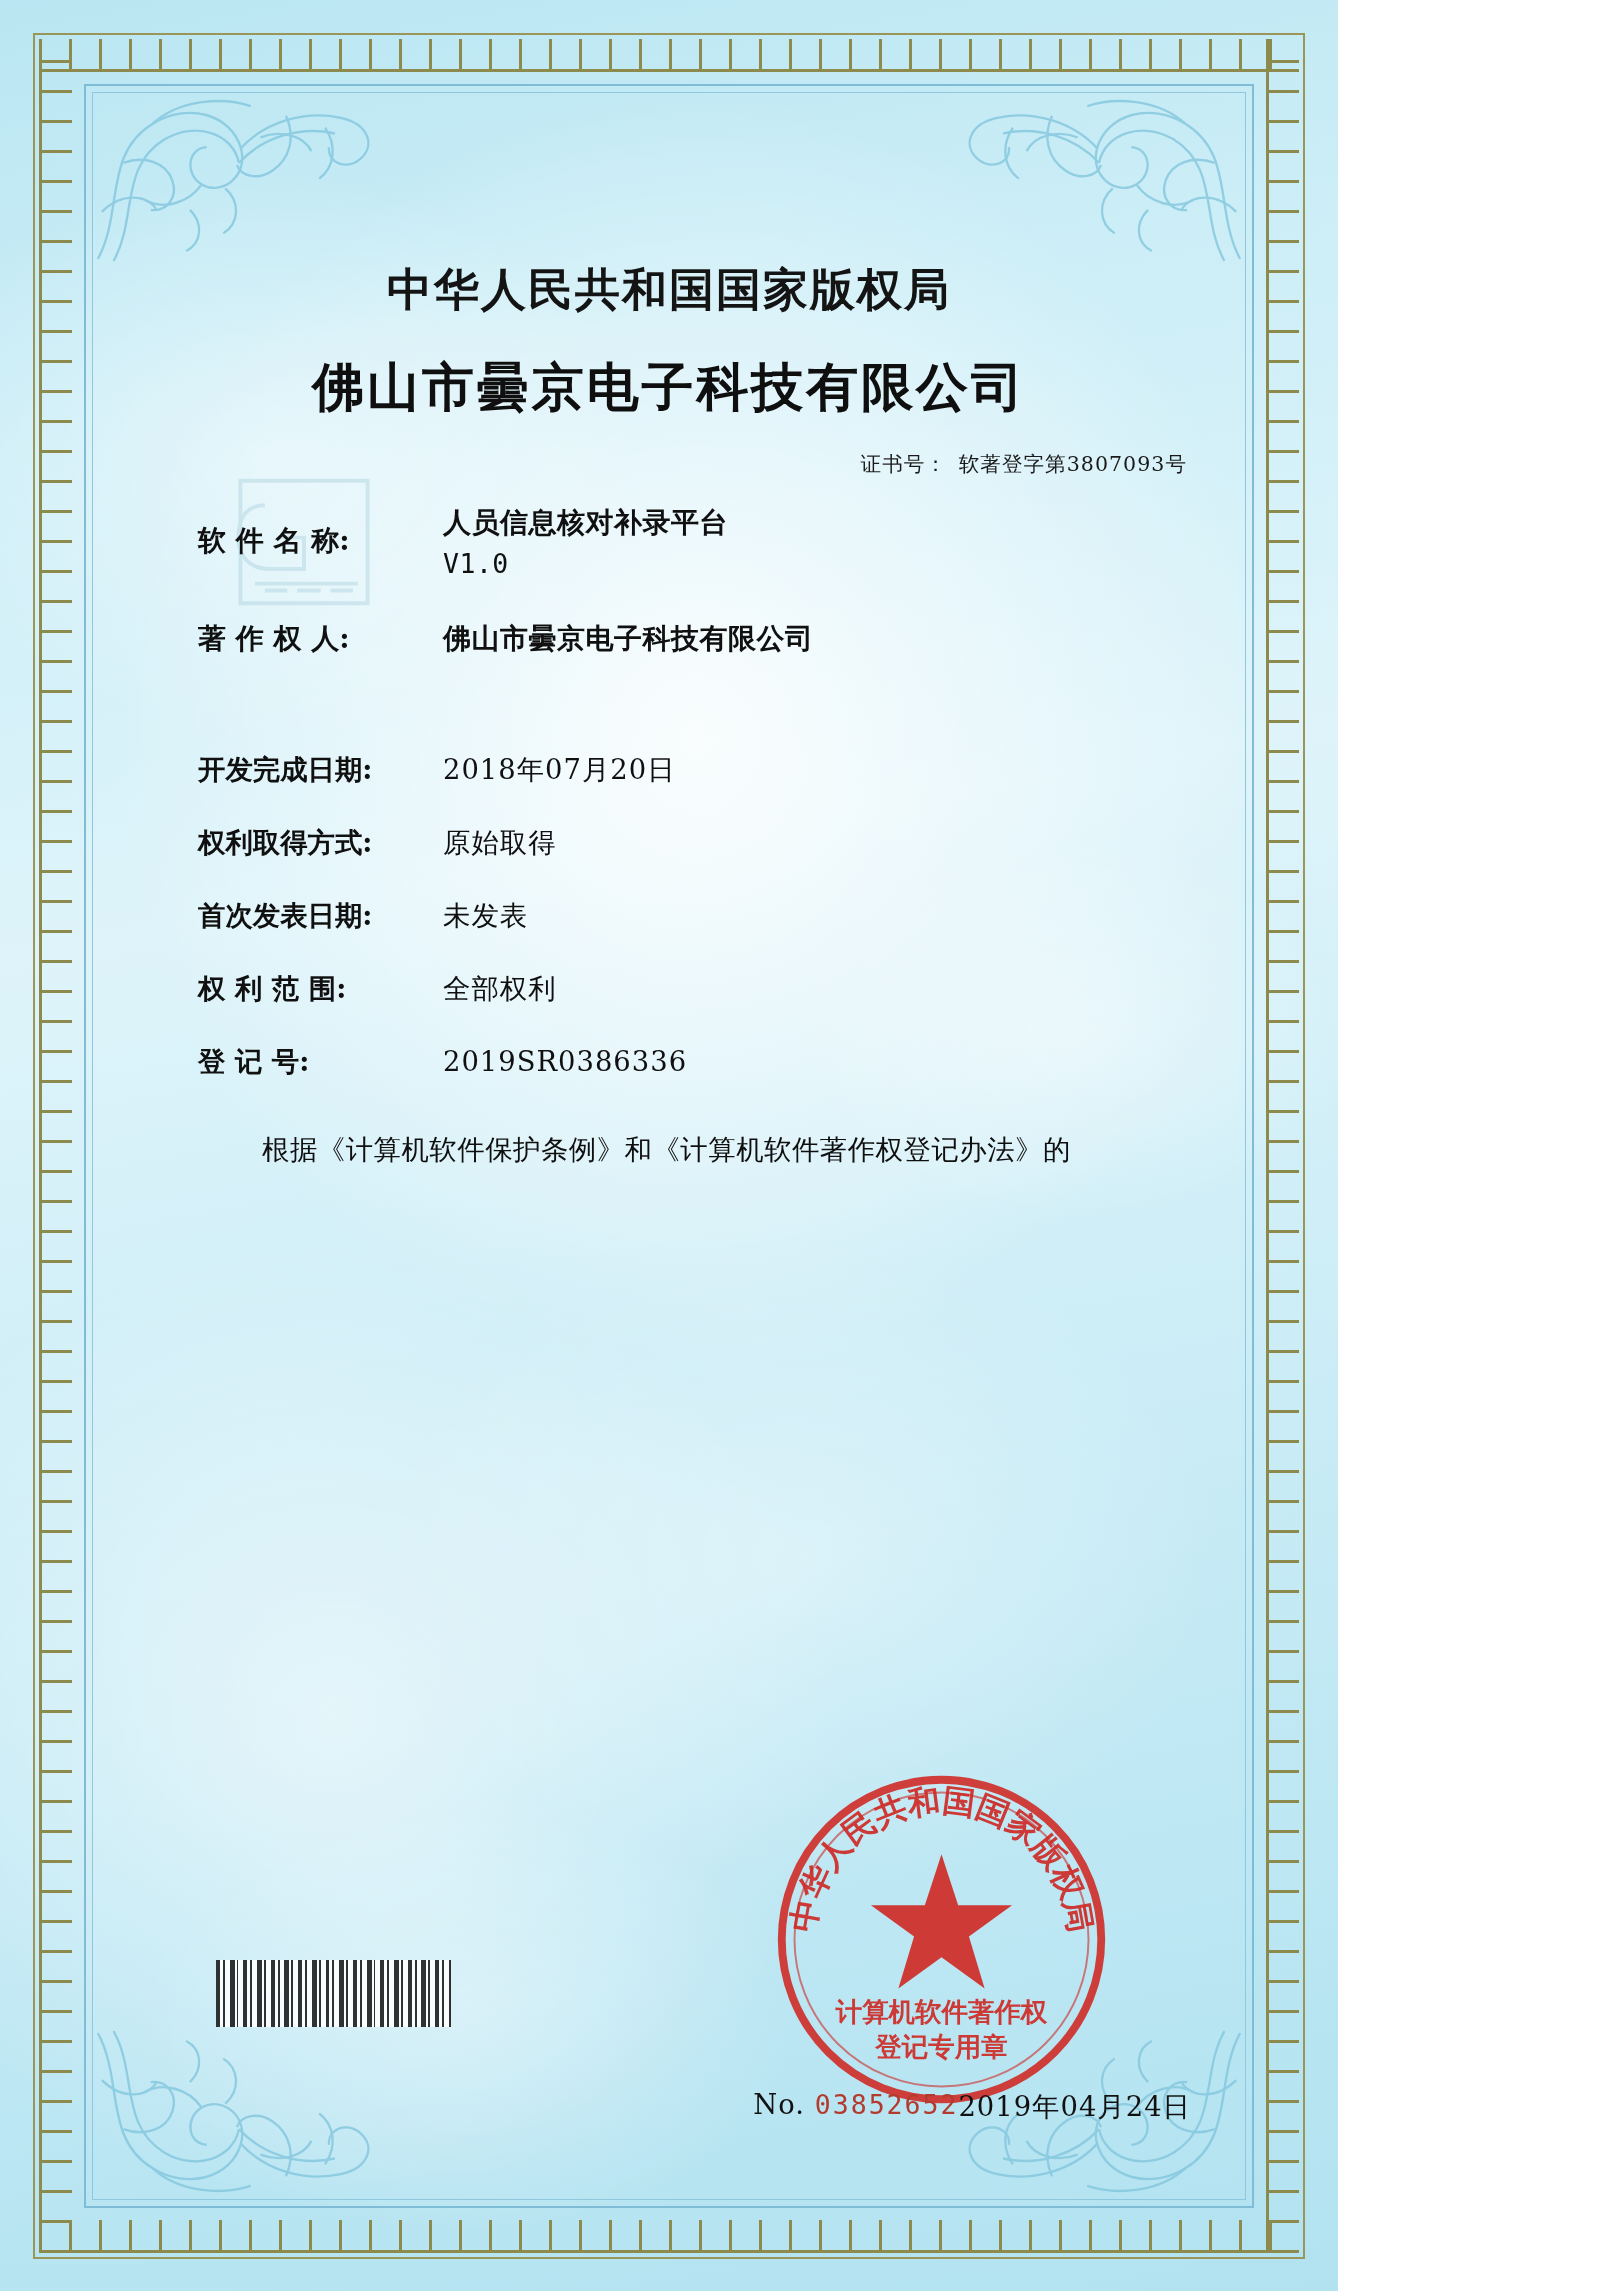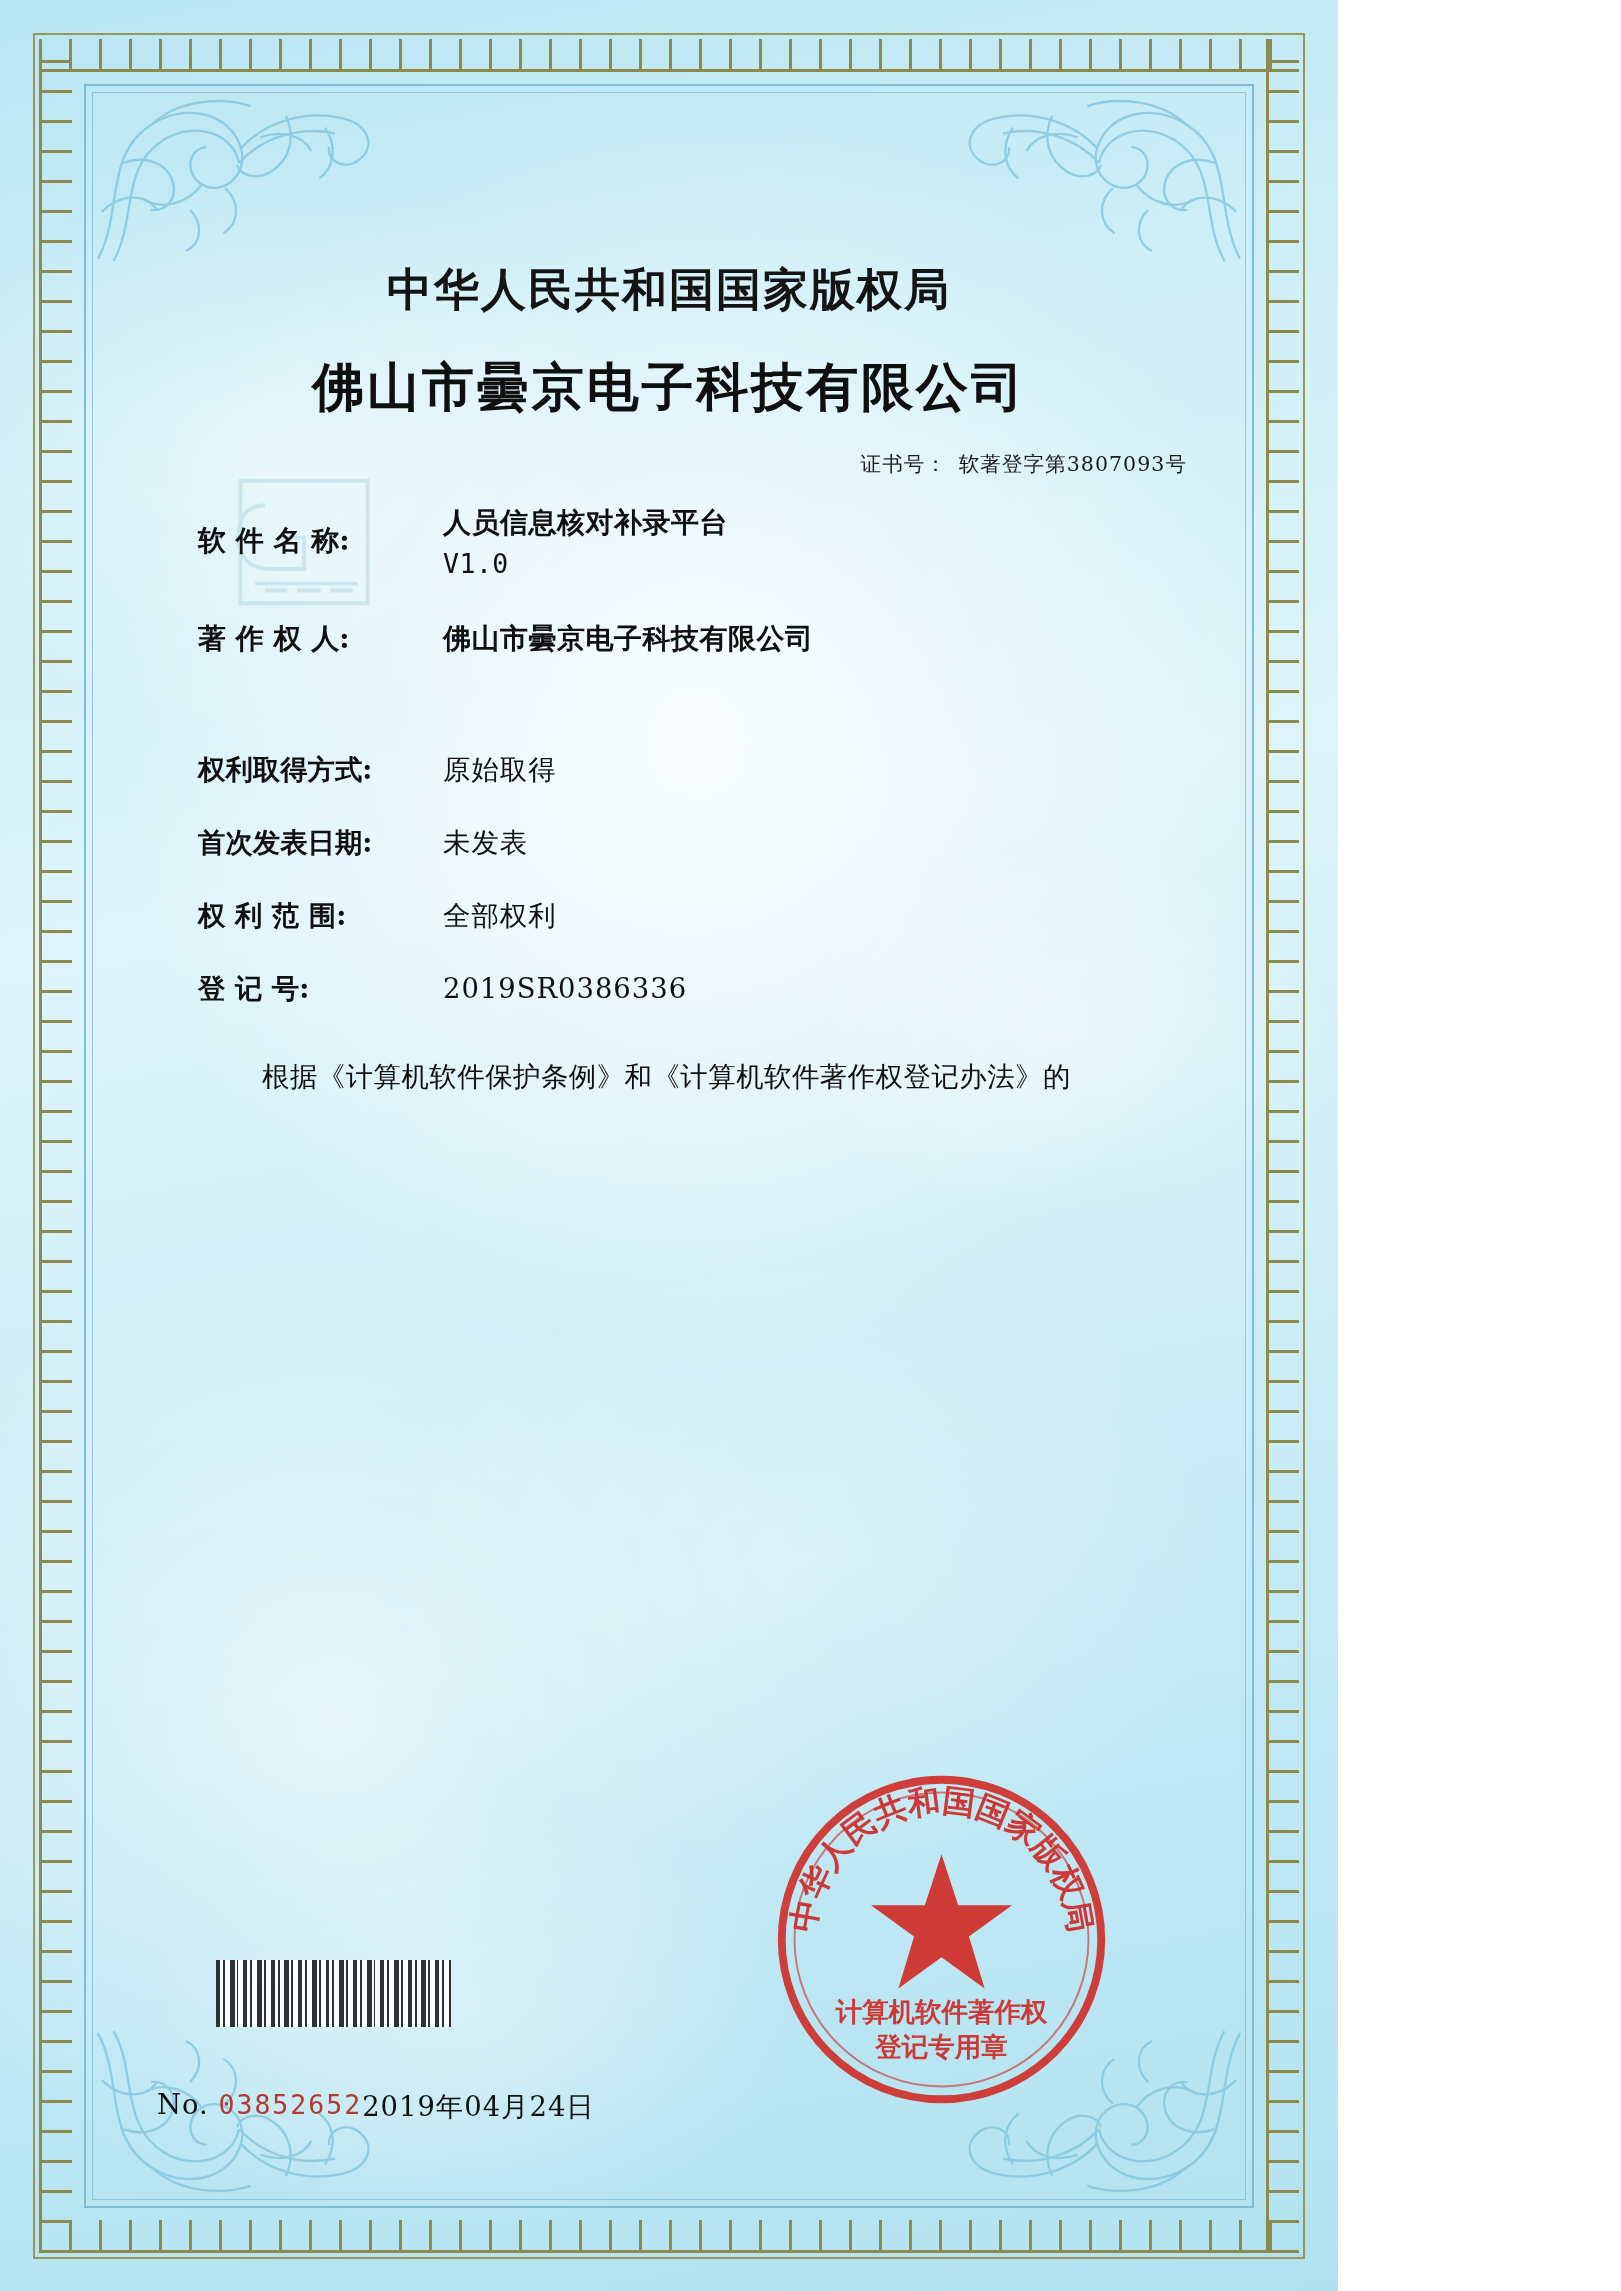--- a/index.html
+++ b/index.html
@@ -231,21 +231,21 @@
     width: 343px;
     height: 343px;
   }
 
   .footer {
     position: absolute;
     left: 0;
     right: 0;
     bottom: 167px;
     display: flex;
-    justify-content: flex-start;
+    justify-content: flex-end;
     padding: 0 59px 0 157px;
     font-family: "DejaVu Serif", "Liberation Serif", serif;
   }
   .serial {
     font-size: 27.4px;
     color: #111;
     letter-spacing: 1px;
   }
   .serial .num {
     color: #b33a2e;
@@ -383,20 +383,24 @@
         </div>
       </div>
 
       <div class="field-row" style="margin-top:41px;">
         <div class="field-label">著 作 权 人:</div>
         <div class="field-value">佛山市曇京电子科技有限公司</div>
       </div>
 
       <div class="gap-lg"></div>
 
+      <div class="field-row compact">
+        <div class="field-label">开发完成日期:</div>
+        <div class="field-value mono-val">2018年07月20日</div>
+      </div>
 
       <div class="field-row compact">
         <div class="field-label">权利取得方式:</div>
         <div class="field-value mono-val">原始取得</div>
       </div>
 
       <div class="field-row compact">
         <div class="field-label">首次发表日期:</div>
         <div class="field-value mono-val">未发表</div>
       </div>

